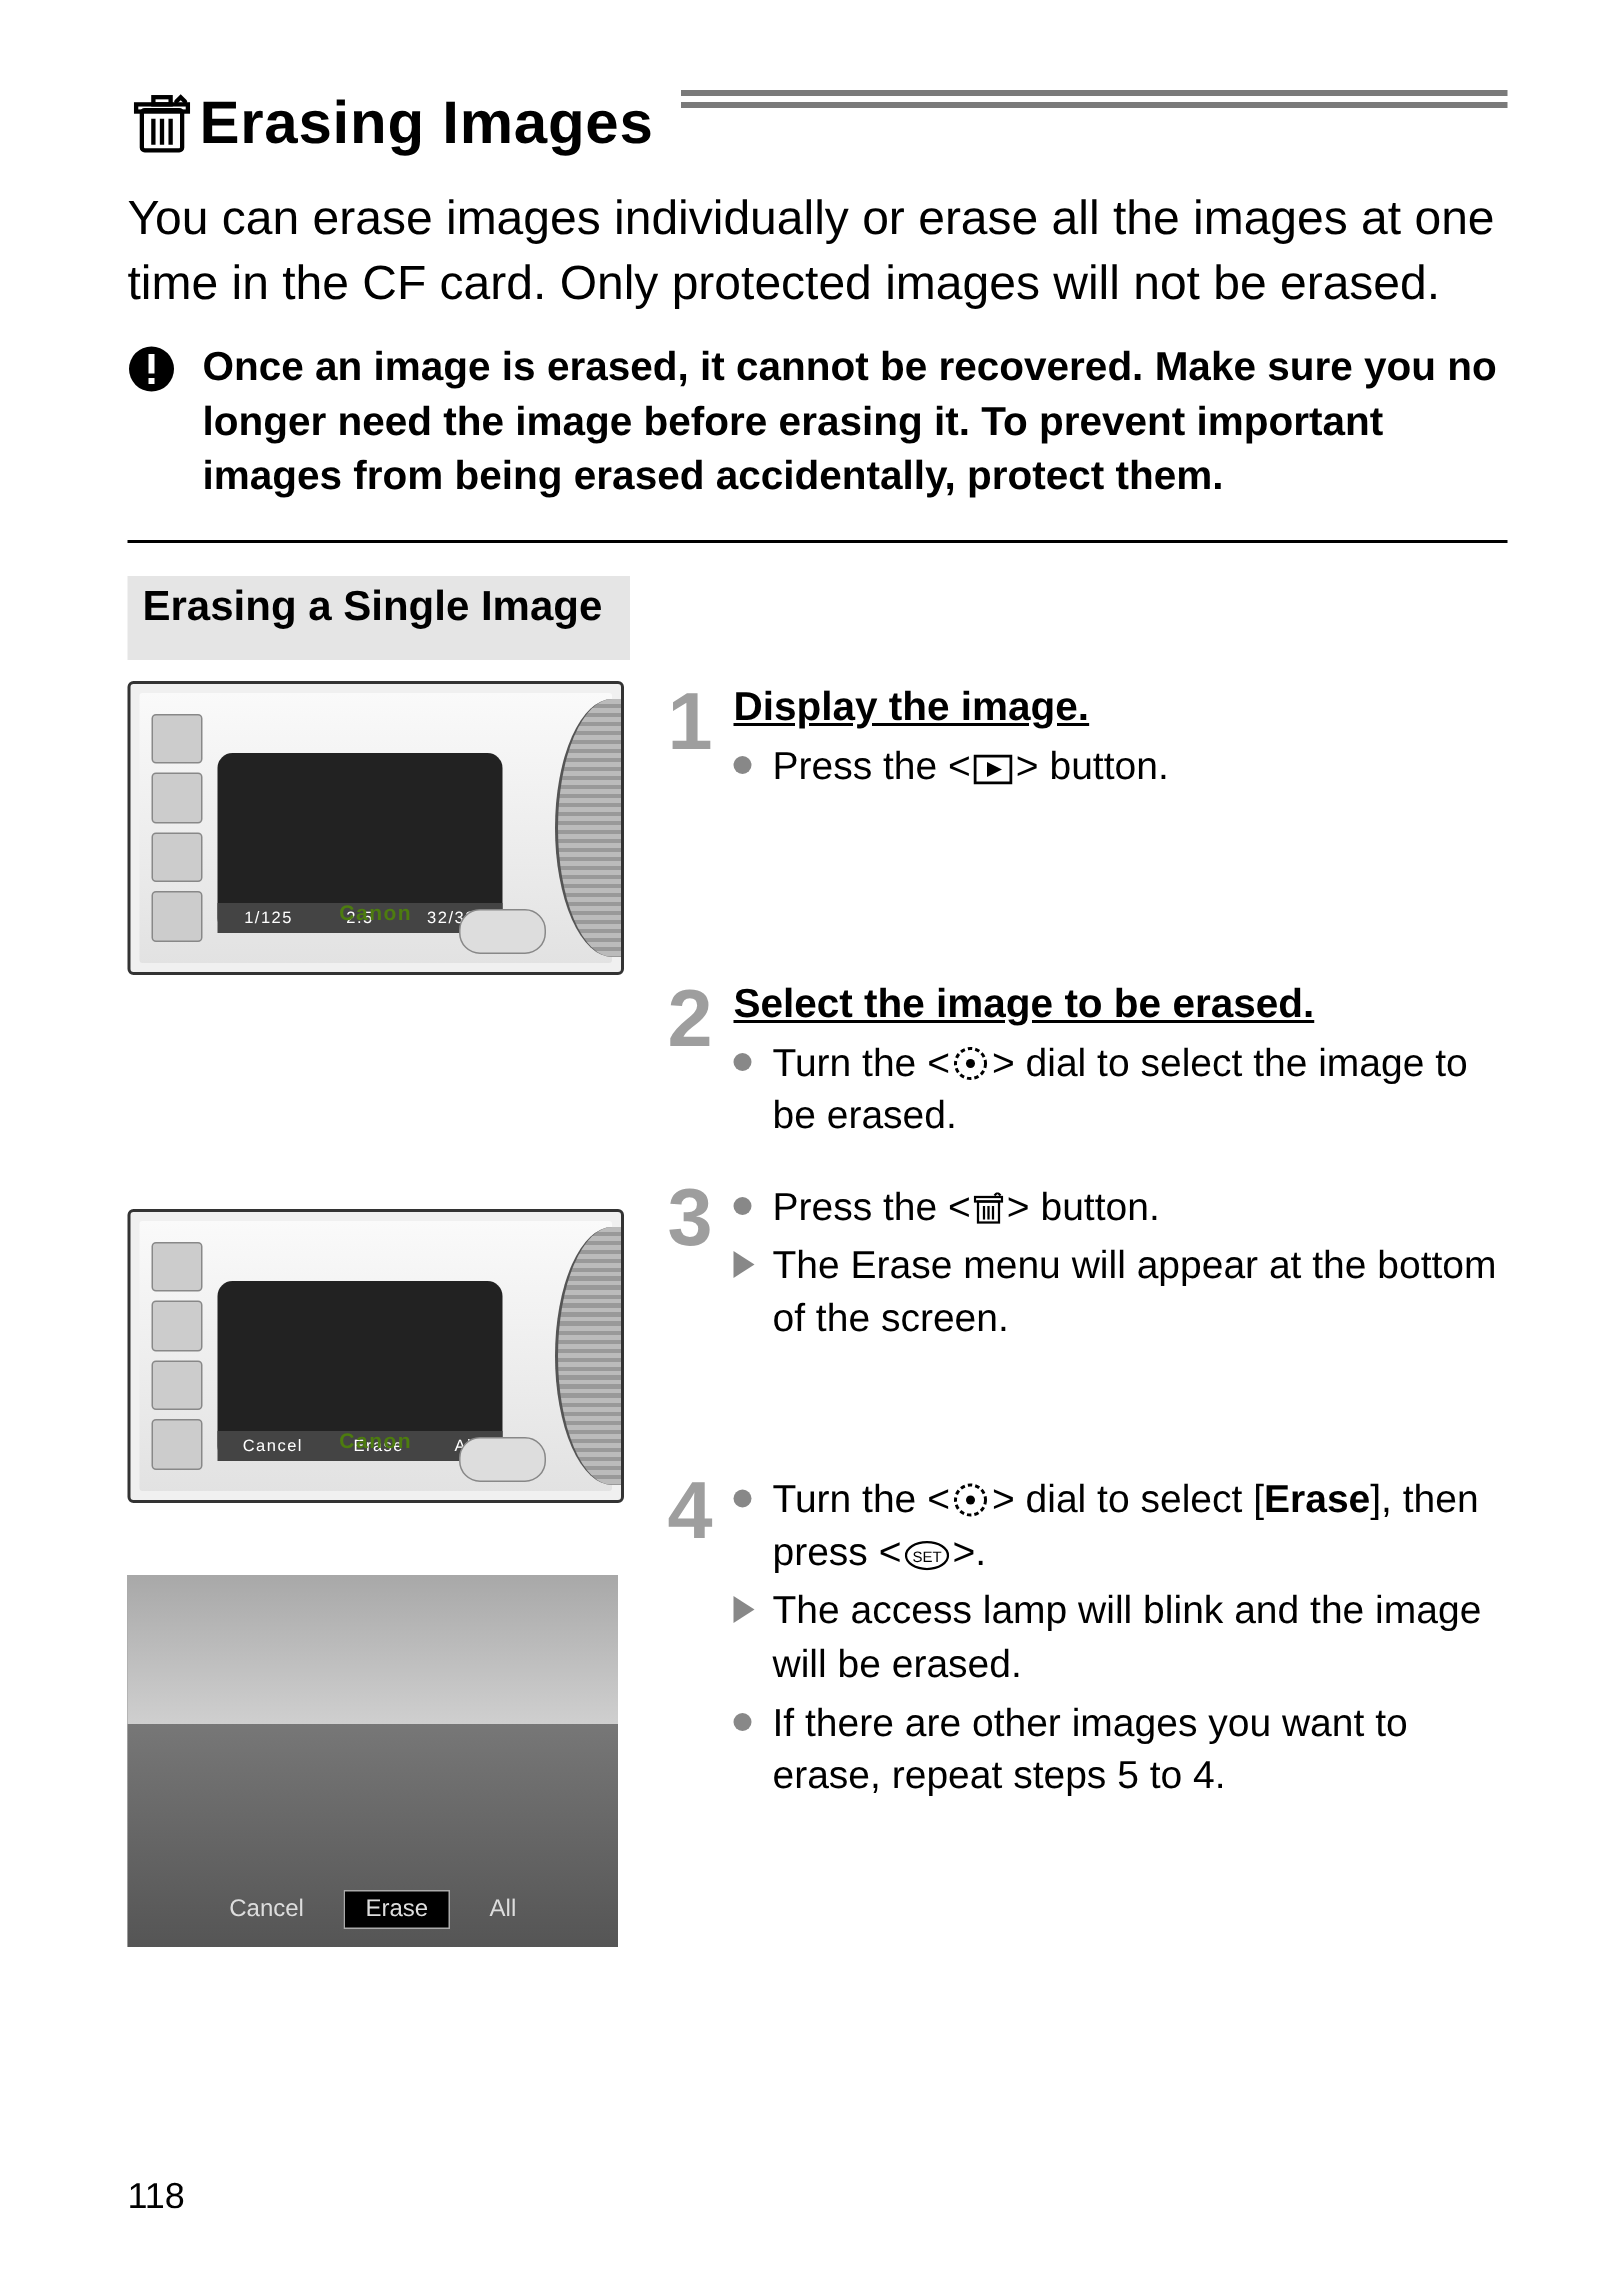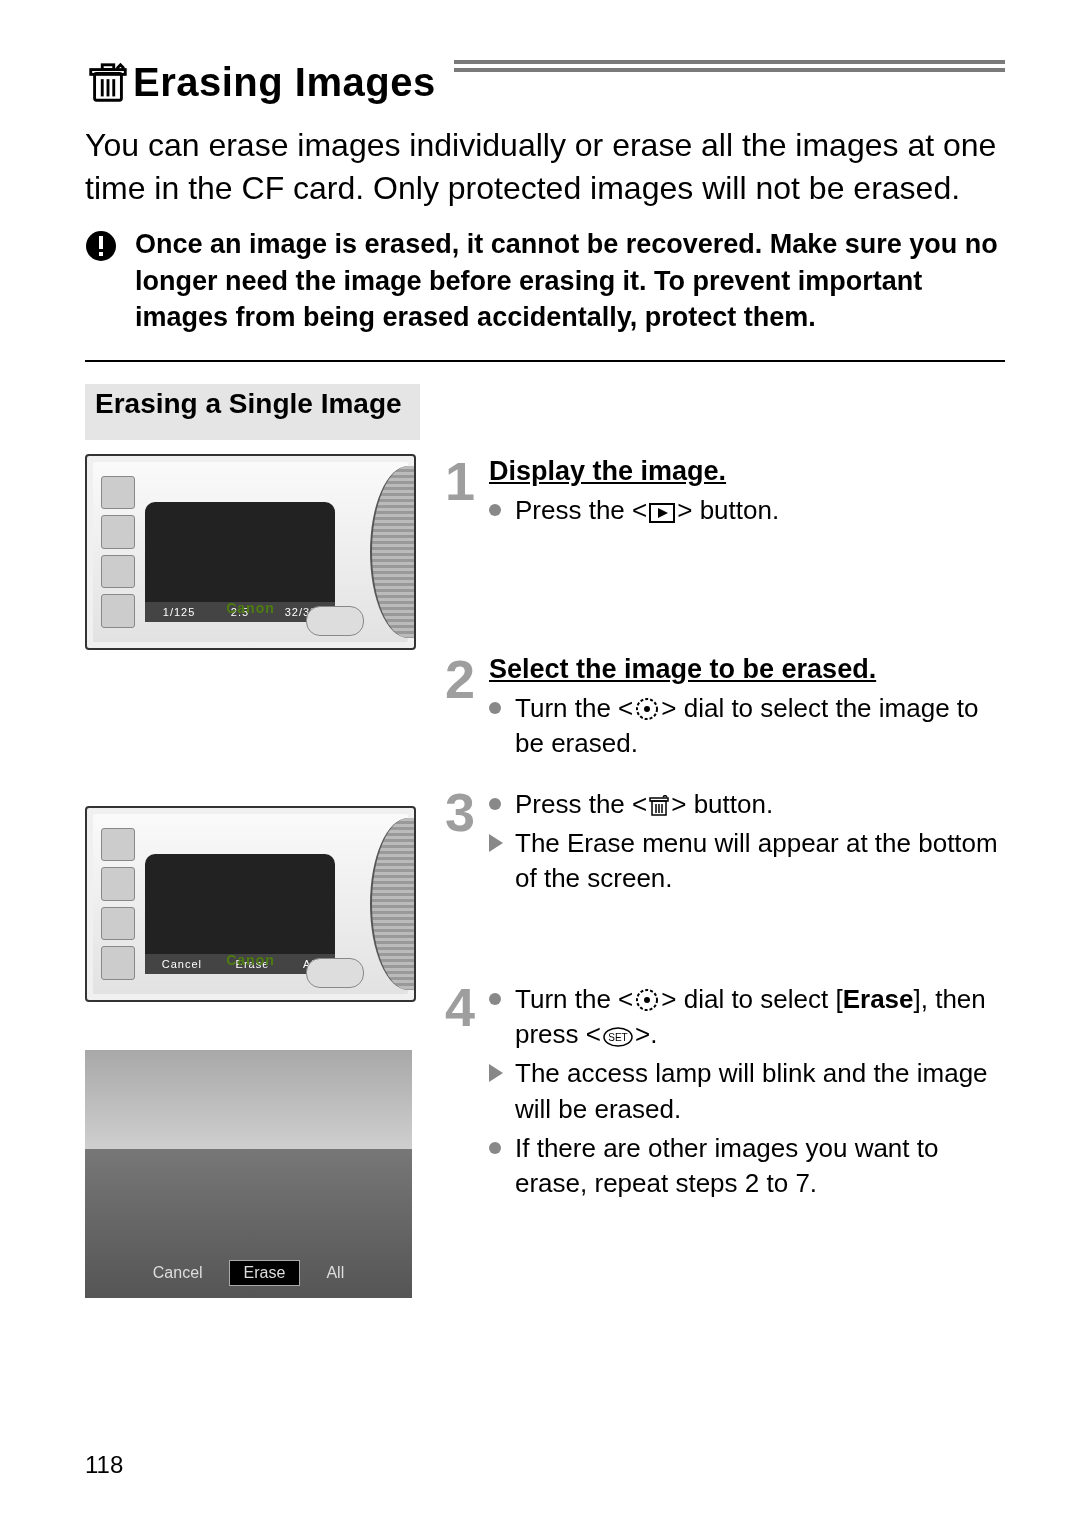--- a/index.html
+++ b/index.html
@@ -449,21 +449,21 @@
             <li class="round">
               <span>Turn the &lt;</span><span class="inline-icon"><svg width="24" height="24" viewBox="0 0 24 24">
                     <circle cx="12" cy="12" r="10" stroke="#000" stroke-width="2" fill="none" stroke-dasharray="3 2"></circle>
                     <circle cx="12" cy="12" r="3" fill="#000"></circle>
                   </svg></span><span>&gt; dial to select [</span><b>Erase</b><span>], then press &lt;</span><span class="inline-icon"><svg width="30" height="20" viewBox="0 0 30 20">
                     <ellipse cx="15" cy="10" rx="14" ry="9" stroke="#000" stroke-width="1.5" fill="none"></ellipse>
                     <text x="15" y="14" text-anchor="middle" font-size="10" font-family="Arial">SET</text>
                   </svg></span><span>&gt;.</span>
             </li>
             <li class="arrow">The access lamp will blink and the image will be erased.</li>
-            <li class="round">If there are other images you want to erase, repeat steps 2 to 7.</li>
+            <li class="round">If there are other images you want to erase, repeat steps 5 to 4.</li>
           </ul>
         </div>
       </div>
 
     </div>
   </div>
 
   <div class="pagenum">118</div>
 </div>
 

